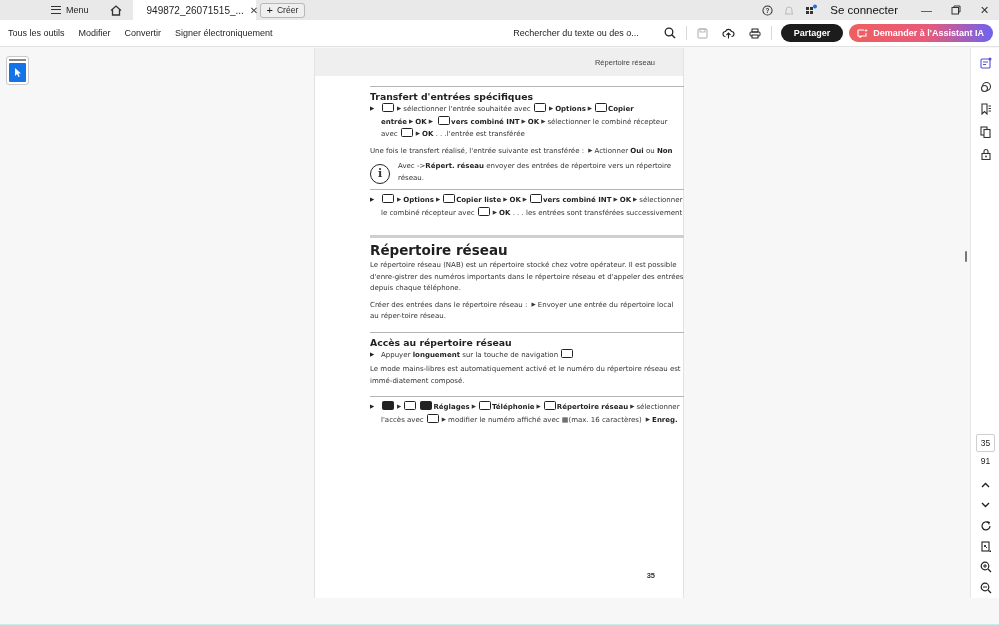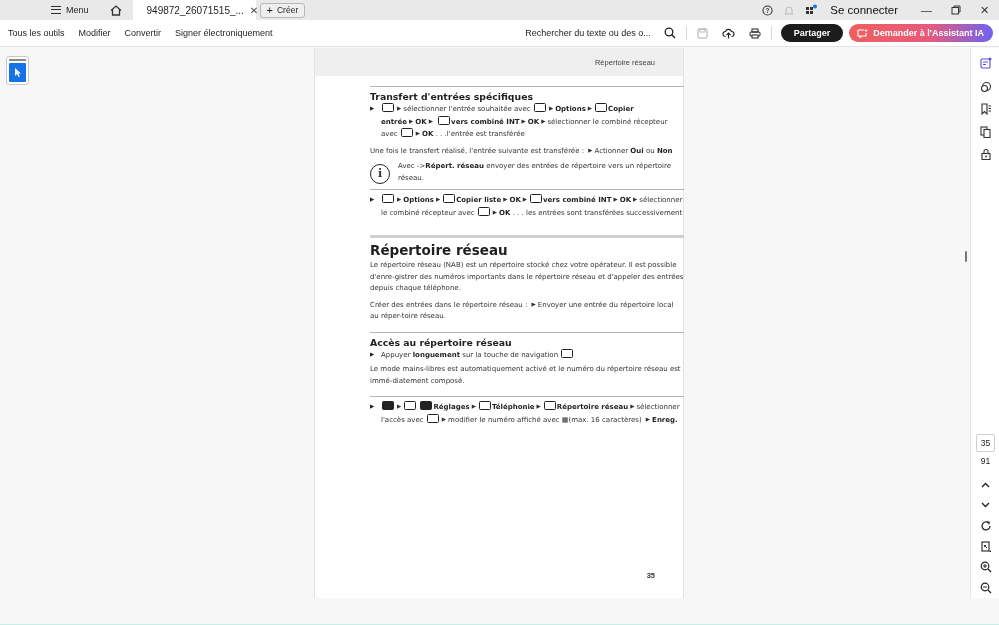--- a/index.html
+++ b/index.html
@@ -14,21 +14,21 @@
   .create { margin-left: 4px; height: 15px; border: 1px solid #b8b8b8; border-radius: 3px; display: flex; align-items: center; gap: 4px; padding: 0 6px; font-size: 8.5px; background: #efefef; }
   .top-right { margin-left: auto; display: flex; align-items: center; height: 20px; }
   .ticon { width: 22px; height: 20px; display: flex; align-items: center; justify-content: center; }
   .signin { font-size: 11.5px; margin: 0 14px 0 8px; color: #111; }
   .winbtn { width: 29px; height: 20px; display: flex; align-items: center; justify-content: center; font-size: 11px; color: #333; }
 
   .toolbar { position: absolute; left: 0; top: 20px; width: 999px; height: 27px; background: #fff; border-bottom: 1px solid #e2e2e2; display: flex; align-items: center; font-size: 9px; }
   .tb-item { padding: 0 7px; }
   .tb-item:first-child { padding-left: 8px; }
   .tb-right { margin-left: auto; display: flex; align-items: center; gap: 0; }
-  .search-text { font-size: 9px; color: #222; margin-right: 6px; }
+  .search-text { font-size: 9px; color: #222; margin-right: 18px; }
   .tb-icon { width: 26px; height: 27px; display: flex; align-items: center; justify-content: center; }
   .sep { width: 1px; height: 14px; background: #d8d8d8; margin: 0 3px; }
   .share { background: #1c1c1c; color: #fff; font-weight: bold; font-size: 9px; height: 18px; border-radius: 9px; padding: 8px 13px; display: flex; align-items: center; margin-left: 6px; }
   .ai-btn { background: linear-gradient(90deg, #ef5f5f 0%, #e75a7a 55%, #6e63f0 100%); color: #fff; font-weight: bold; font-size: 9px; height: 18px; border-radius: 9px; padding: 0 9px 0 8px; display: flex; align-items: center; gap: 5px; margin: 0 6px 0 6px; }
 
   .leftrail { position: absolute; left: 0; top: 48px; width: 34px; height: 550px; background: #f7f7f7; }
   .sel-tool { position: absolute; left: 6px; top: 8px; width: 23px; height: 29px; border: 1px solid #c8c8c8; border-radius: 3px; background: #fff; }
   .sel-tool .bar { position: absolute; left: 2px; right: 2px; top: 2px; height: 1.5px; background: #888; }
   .sel-tool .blue { position: absolute; left: 2px; right: 2px; top: 6px; bottom: 2px; background: #1473e6; border-radius: 1px; display: flex; align-items: center; justify-content: center; }
 

